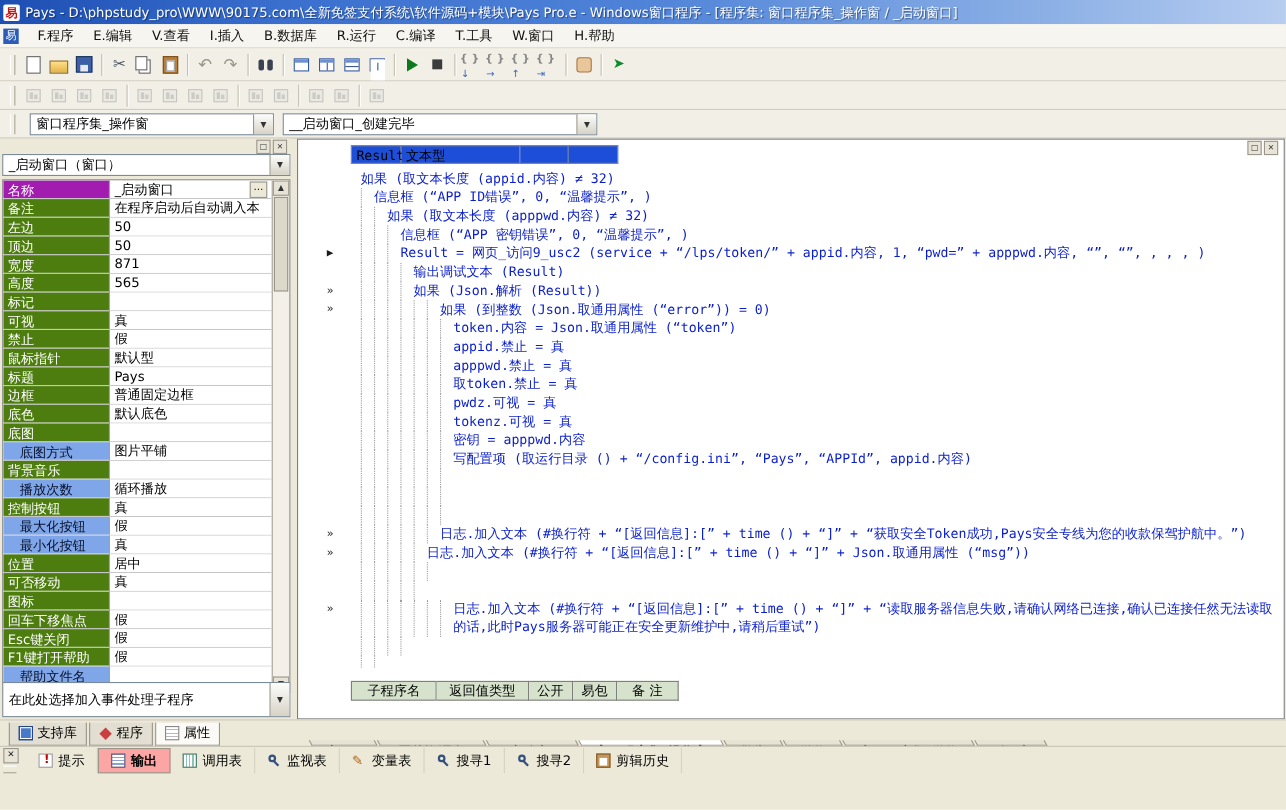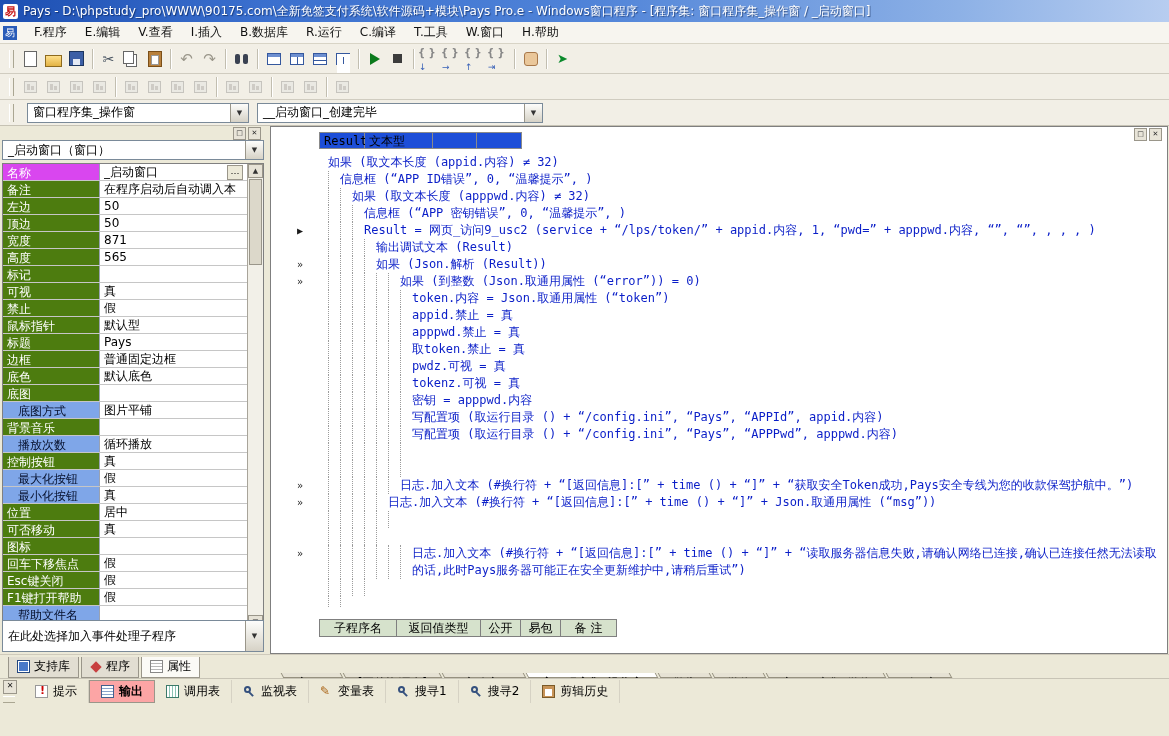--- a/index.html
+++ b/index.html
@@ -75,21 +75,21 @@
   .dock b{width:11px;height:11px;border:1px solid #9a968a;background:#e8e4d8;font-weight:normal;
     font-size:7px;line-height:10px;text-align:center;color:#333}
   .obj-combo{position:absolute;top:14px;left:2px;right:2px}
   .prop-grid{position:absolute;top:37px;left:2px;right:2px;bottom:24px;background:#fff;
     border:1px solid #808080;display:flex;overflow:hidden}
   .pg-rows{flex:1;overflow:hidden}
   .pg-row{height:17px;display:flex;border-bottom:1px solid #c6c6c6;box-sizing:border-box}
   .pg-name{width:97px;flex:none;background:#4d7c0f;color:#fff;padding:1px 4px;box-sizing:border-box;
     white-space:nowrap;overflow:hidden;border-right:1px solid #9aa2b2;font-size:12px}
   .pg-row.sub .pg-name{background:#7fa6e8;color:#06102c;padding-left:15px}
-  .pg-row.sel .pg-name{background:#d946ef}
+  .pg-row.sel .pg-name{background:#a21caf}
   .pg-val{flex:1;background:#fff;color:#000;padding:1px 4px;white-space:nowrap;overflow:hidden;
     display:flex;align-items:center;font-size:12px}
   .pg-val .txt{flex:1;overflow:hidden;white-space:nowrap}
   .ell-btn{width:14px;height:13px;background:#ece9d8;border:1px solid #9a968a;font-size:9px;
     line-height:11px;text-align:center;flex:none}
   .pg-scroll{width:15px;flex:none;border-left:1px solid #a8a49a;background:#f2f0e8;display:flex;flex-direction:column}
   .sb-btn{height:14px;background:#e6e2d6;border:1px solid #9a968a;font-size:7px;text-align:center;line-height:12px;color:#333;box-sizing:border-box}
   .sb-thumb{height:86px;background:#dcd8ca;border:1px solid #9a968a;margin:1px;box-sizing:border-box}
   .sb-fill{flex:1}
   .event-hint{position:absolute;bottom:2px;left:2px;right:2px}
@@ -497,21 +497,21 @@
     </div>
   </div>
 
   <div class="code-pane">
     <div class="dock">
       <b>□</b>
       <b>✕</b>
     </div>
     <div class="var-table">
         <span class="vt-cell" style="width: 46px;">Result</span>
-        <span class="vt-cell" style="width: 68px;">文本型</span>
+        <span class="vt-cell" style="width: 108px;">文本型</span>
         <span class="vt-cell" style="width: 44px;"></span>
         <span class="vt-cell" style="width: 45px;"></span>
       </div>
     <div class="code-area">
         <div class="code-line">
           <span class="cgut"></span>
           <span class="cpad"></span>
           <span class="ctext">如果 (取文本长度 (appid.内容) ≠ 32)</span>
         </div>
         <div class="code-line">
@@ -671,21 +671,20 @@
         <div class="code-line">
           <span class="cgut"></span>
           <span class="cpad"></span>
           <span class="cg"></span>
           <span class="cg"></span>
           <span class="cg"></span>
           <span class="cg"></span>
           <span class="cg"></span>
           <span class="cg"></span>
           <span class="cg"></span>
-          <span class="ctext">写配置项 (取运行目录 () + “/config.ini”, “Pays”, “APPPwd”, apppwd.内容)</span>
         </div>
         <div class="code-line">
           <span class="cgut"></span>
           <span class="cpad"></span>
           <span class="cg"></span>
           <span class="cg"></span>
           <span class="cg"></span>
           <span class="cg"></span>
           <span class="cg"></span>
           <span class="cg"></span>

